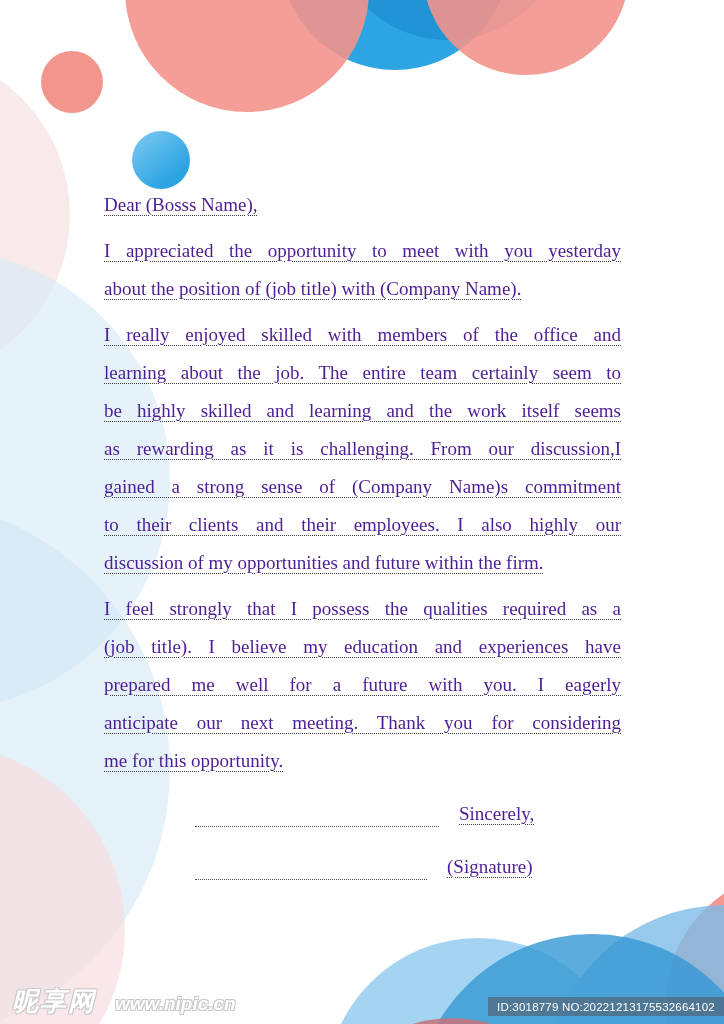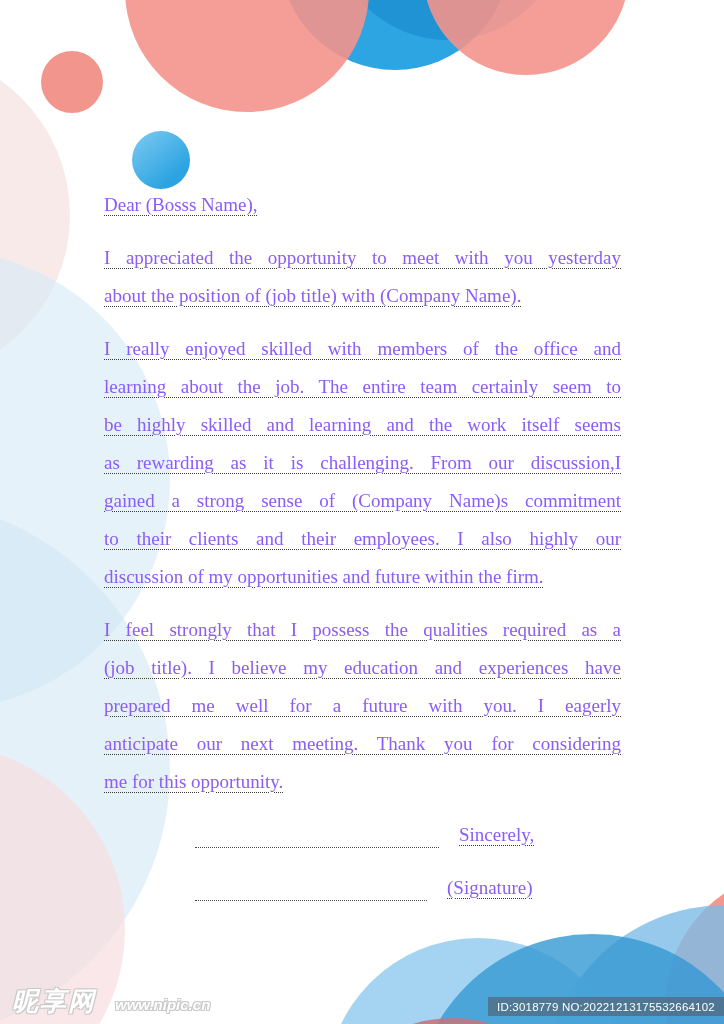--- a/index.html
+++ b/index.html
@@ -25,48 +25,48 @@
   
   .c-br-red            { left:665px;  top:870px;  width:270px; height:270px; background:rgba(238,135,126,0.85); }
   .c-br-blue-big       { left:545px;  top:905px;  width:360px; height:360px; background:rgba(125,188,231,0.8); }
   .c-br-blue-left      { left:326px;  top:938px;  width:304px; height:304px; background:rgba(148,205,239,0.85); }
   .c-br-blue-mid       { left:414px;  top:934px;  width:356px; height:356px; background:rgba(52,152,211,0.8); }
   .c-br-mauve          { left:320px;  top:1018px; width:264px; height:264px; background:rgba(200,115,122,0.85); }
 
   
   .letter {
     position:absolute; left:104px; top:186px; width:517px;
-    font-size:19px; color:#8b5cf6; z-index:5;
+    font-size:19px; color:#4c1d95; z-index:5;
   }
   .salutation, .line, .closing-text {
     text-decoration-line:underline;
     text-decoration-style:dotted;
     text-decoration-color:#3a3a3a;
     text-decoration-thickness:1px;
     text-underline-offset:4px;
   }
   .salutation { line-height:38px; }
-  .para { margin-top:15px; }
+  .para { margin-top:8px; }
   .line { line-height:38px; text-align:justify; text-align-last:justify; }
   .line.last { text-align-last:left; }
   .closing-row { margin-top:15px; margin-left:91px; display:flex; line-height:38px;gap:20px; }
   .leader { border-bottom:1.5px dotted #4a4a4a; align-self:flex-end; margin-bottom:6px; }
   .leader-sincerely { width:244px; }
   .leader-signature { width:232px; }
 
   
   .nipic {
     position:absolute; left:12px; top:984px; z-index:6;
     display:flex; align-items:baseline; gap:19px;
     color:#ffffff; font-family:"Liberation Sans", sans-serif;
     font-weight:bold; font-style:italic; white-space:nowrap;
     text-shadow:-1px -1px 0 #c9c9c9, 1px -1px 0 #c9c9c9, -1px 1px 0 #c9c9c9, 1px 1px 0 #c9c9c9;
   }
   .nipic-cn  { font-size:26px; letter-spacing:2px; }
-  .nipic-url { font-size:15px; }
+  .nipic-url { font-size:19px; }
   .idbar {
     position:absolute; left:488px; top:997px; width:236px; height:19px; z-index:6;
     background:rgba(84,84,92,0.55);
     display:flex; align-items:center; justify-content:center;
     color:#ffffff; font-family:"Liberation Sans", sans-serif; font-size:11.5px;
     letter-spacing:0.2px; white-space:nowrap;
   }
 </style>
 </head>
 <body>

